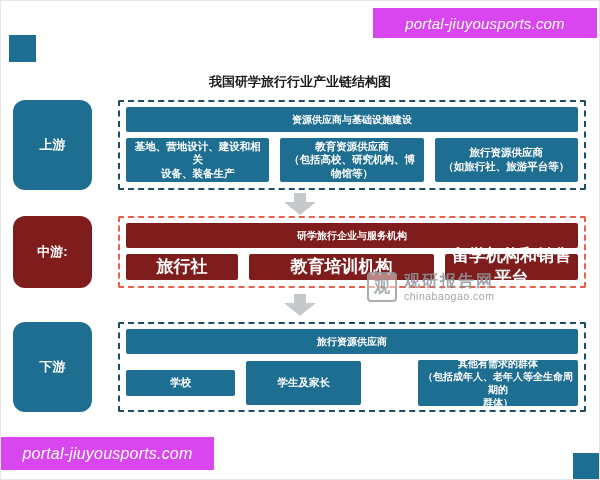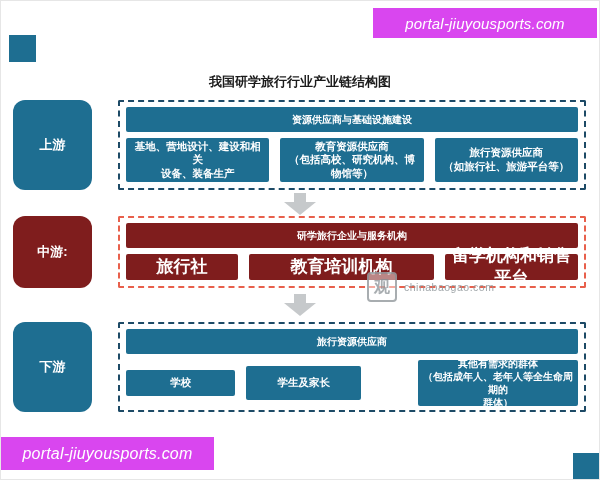--- a/index.html
+++ b/index.html
@@ -54,21 +54,21 @@
     text-align:center; color:#ffffff; font-weight:bold;
     font-size:10.5px; line-height:1.3; white-space:pre-line;
     border-radius:2px; padding:2px 4px; flex:1;
   }
   .sec-upstream .item { height:44px; }
   .sec-midstream .item { height:26px; font-size:17px; }
   .sec-midstream .item-1 { flex:1.7; }
   .sec-midstream .item-2 { flex:1.2; }
   .sec-downstream .items { min-height:46px; }
   .sec-downstream .item-0 { height:26px; flex:1; }
-  .sec-downstream .item-1 { height:34px; flex:1.05; }
+  .sec-downstream .item-1 { height:44px; flex:1.05; }
   .sec-downstream .item-2 { height:46px; flex:1.5; font-size:10px;margin-left:46px; }
   
   .down-arrow { position:absolute; left:282px; width:34px; }
   .arrow-1 { top:192px; }
   .arrow-2 { top:293px; }
   .down-arrow .shaft { width:12px; height:9px; background:#c6c9cb; margin:0 auto; }
   .down-arrow .head {
     width:0; height:0; margin:0 auto;
     border-left:16px solid transparent; border-right:16px solid transparent;
     border-top:13px solid #c6c9cb;
@@ -145,20 +145,21 @@
         <div class="item item-2 teal-bg">其他有需求的群体
 （包括成年人、老年人等全生命周期的
 群体）</div>
       </div>
     </div>
   </div>
 
   <div class="watermark">
     <div class="wm-logo">观</div>
     <div class="wm-text">
+      <div class="wm-name">观研报告网</div>
       <div class="wm-domain">chinabaogao.com</div>
     </div>
   </div>
 
   <div class="banner banner-bottom">portal-jiuyousports.com</div>
   <div class="corner corner-br"></div>
 
 </div>
 
 </body></html>

